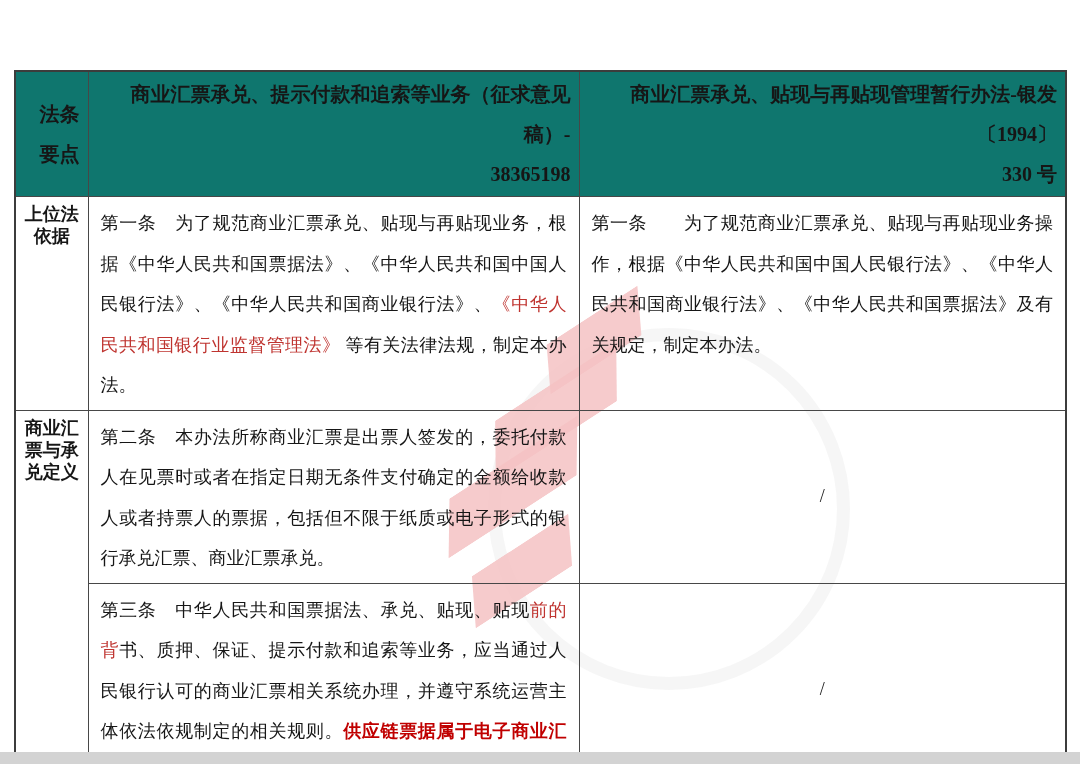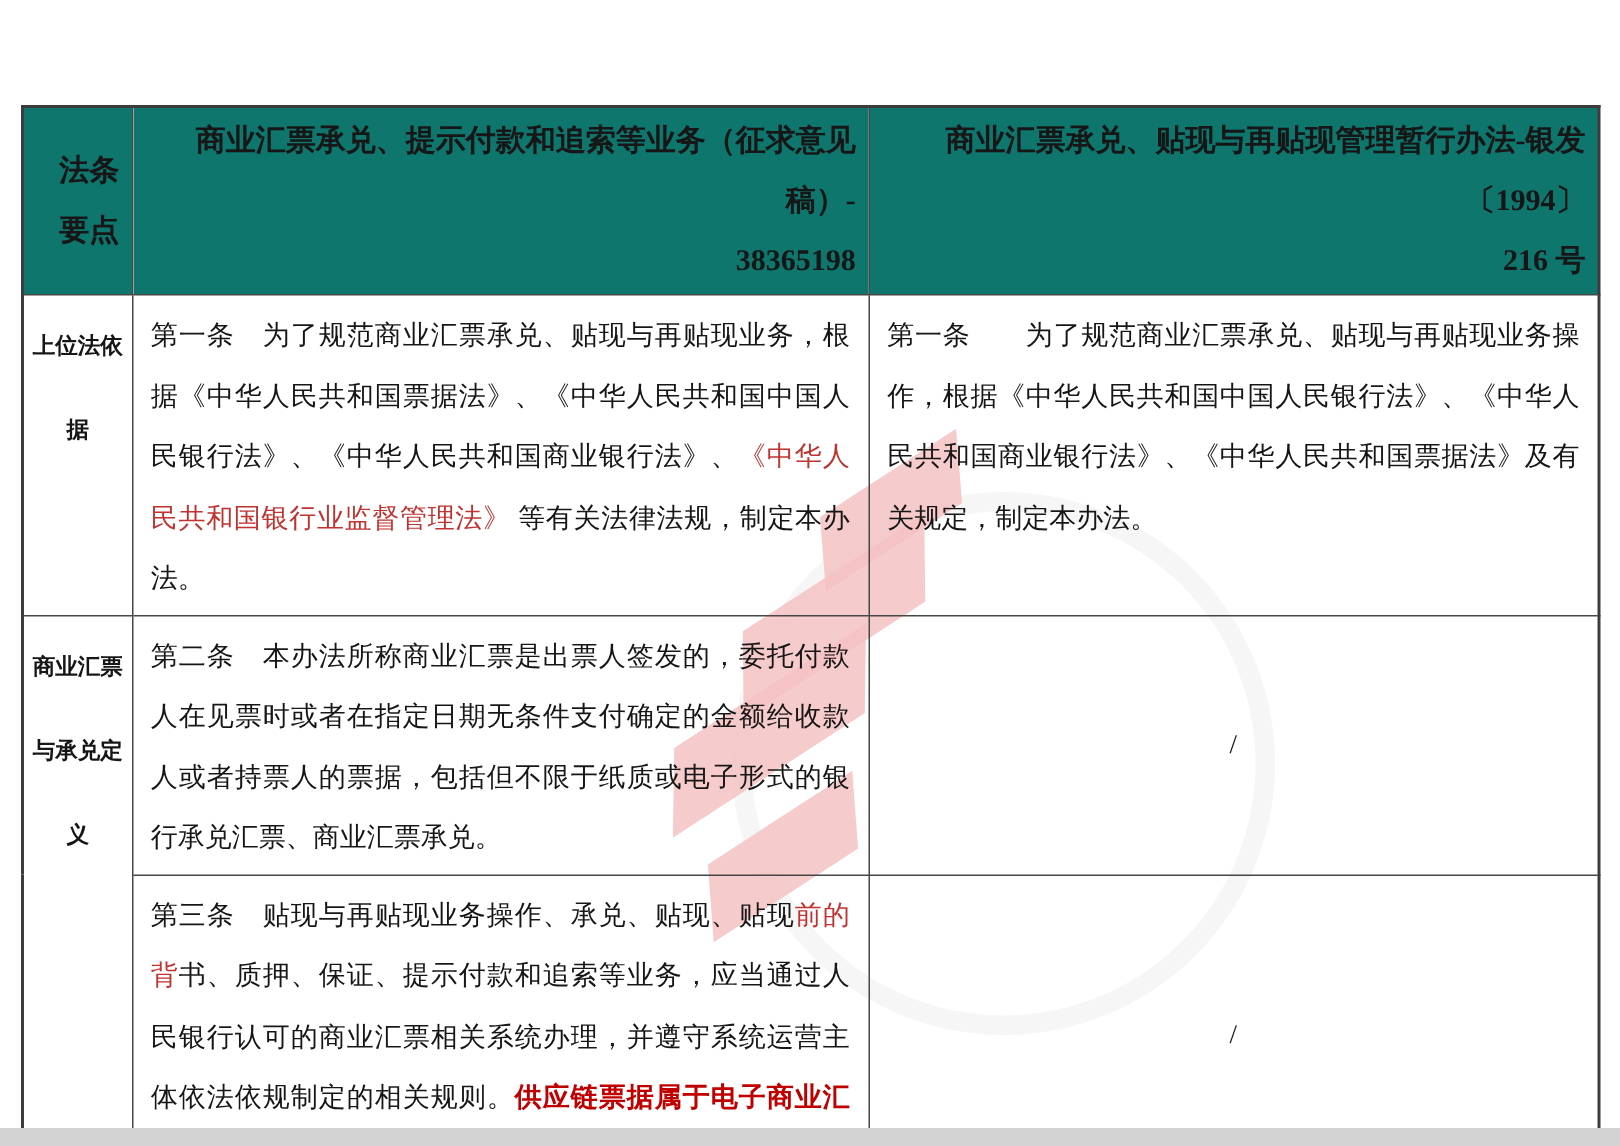--- a/index.html
+++ b/index.html
@@ -31,22 +31,22 @@
   .doc-table td,.doc-table th{border:1.6px solid #474747;overflow:hidden;}
   .col-key{width:73px;}
   .col-draft{width:491px;}
   .col-old{width:487px;}
   th.hdr{
     background:#0f766e;font-weight:bold;font-size:20px;text-align:right;
     vertical-align:middle;padding:2px 8px;
   }
   th.hdr .hline{line-height:40px;}
   td.kp{
-    font-weight:bold;font-size:15px;text-align:center;vertical-align:top;
-    padding:6px 2px 0 2px;line-height:56px;
+    font-weight:bold;font-size:18px;text-align:center;vertical-align:top;
+    padding:6px 2px 0 2px;line-height:22px;
   }
   td.body-cell{
     font-size:18px;line-height:40.5px;vertical-align:top;
     padding:6px 12px 4px 12px;text-align:justify;
   }
   td.slash-cell{text-align:center;vertical-align:middle;font-size:18px;}
   .red{color:#bf3430;}
   .red-bold{color:#c00000;font-weight:bold;}
   
   .bottom-strip{
@@ -75,21 +75,21 @@
       <tr style="height:85px;">
     <th class="hdr">
       <div class="hline">法条要点</div>
     </th>
     <th class="hdr">
       <div class="hline">商业汇票承兑、提示付款和追索等业务（征求意见稿）-</div>
       <div class="hline">38365198</div>
     </th>
     <th class="hdr">
       <div class="hline">商业汇票承兑、贴现与再贴现管理暂行办法-银发〔1994〕</div>
-      <div class="hline">216 号</div>
+      <div class="hline">330 号</div>
     </th>
   </tr>
 
   <tr style="height:162px;">
     <td class="kp">上位法依据</td>
     <td class="body-cell">
       <span>第一条　为了规范商业汇票承兑、贴现与再贴现业务，根据《中华人民共和国票据法》、《中华人民共和国中国人民银行法》、《中华人民共和国商业银行法》、</span><span class="red">《中华人民共和国银行业监督管理法》</span><span> 等有关法律法规，制定本办法。</span>
     </td>
     <td class="body-cell">
       <span>第一条　　为了规范商业汇票承兑、贴现与再贴现业务操作，根据《中华人民共和国中国人民银行法》、《中华人民共和国商业银行法》、《中华人民共和国票据法》及有关规定，制定本办法。</span>
@@ -99,21 +99,21 @@
   <tr style="height:158px;">
     <td class="kp" rowspan="3">商业汇票与承兑定义</td>
     <td class="body-cell">
       <span>第二条　本办法所称商业汇票是出票人签发的，委托付款人在见票时或者在指定日期无条件支付确定的金额给收款人或者持票人的票据，包括但不限于纸质或电子形式的银行承兑汇票、商业汇票承兑。</span>
     </td>
     <td class="slash-cell">/</td>
   </tr>
 
   <tr style="height:165px;">
     <td class="body-cell">
-      <span>第三条　贴现与再贴现业务操作、承兑、贴现、贴现</span><span class="red">前的背</span><span>书、质押、保证、提示付款和追索等业务，应当通过人民银行认可的商业汇票相关系统办理，并遵守系统运营主体依法依规制定的相关规则。</span><span class="red-bold">供应链票据属于电子商业汇票。</span>
+      <span>第三条　中华人民共和国票据法、承兑、贴现、贴现</span><span class="red">前的背</span><span>书、质押、保证、提示付款和追索等业务，应当通过人民银行认可的商业汇票相关系统办理，并遵守系统运营主体依法依规制定的相关规则。</span><span class="red-bold">供应链票据属于电子商业汇票。</span>
     </td>
     <td class="slash-cell">/</td>
   </tr>
 
   <tr style="height:75px;">
     <td class="body-cell">
       
     </td>
     <td class="body-cell">
       

